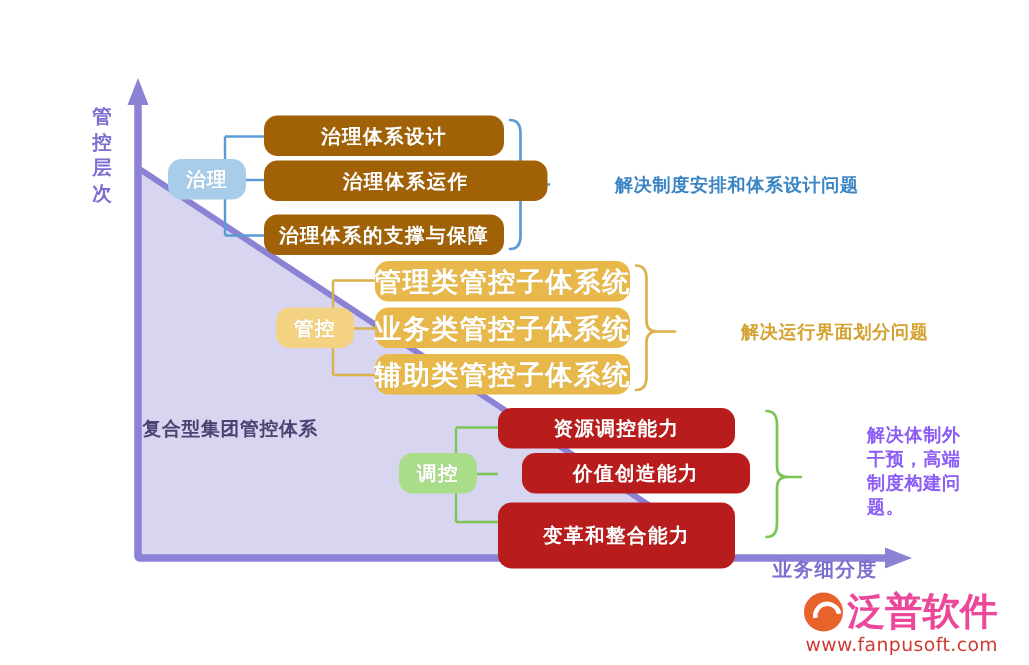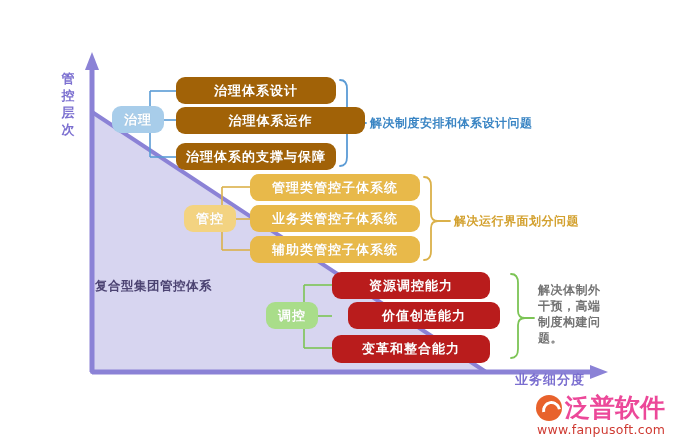--- a/index.html
+++ b/index.html
@@ -38,39 +38,40 @@
     white-space: nowrap;
     text-shadow: 0 0 1px rgba(0,0,0,0.10);
   }
 
   
   .n-blue      { background: #a16207; font-size: 13px; }
   .n-blue-pill { background: #a8cdea; font-size: 13px; }
 
   
   .n-gold      { background: #e5b council; }
-  .n-gold      { background: #e8b94a; font-size: 13px; }
+  .n-gold      { background: #e8b94a; font-size: 18px; }
   .n-gold-pill { background: #f3d381; font-size: 13px; }
 
   
   .n-green      { background: #b91c1c; font-size: 13px; }
   .n-green-pill { background: #a9dd8a; font-size: 13px; }
 
   
   .caption {
     position: absolute;
     font-weight: bold;
     font-size: 12px;
     line-height: 16px;
     letter-spacing: 0.5px;
     white-space: pre-line;
+    margin-left: 40px;
   }
   .cap-blue  { color: #3a85c4; }
   .cap-gold  { color: #d3a12f; }
-  .cap-green { color: #737373; font-family: Liberation Serif, serif; }
+  .cap-green { color: #8b5cf6; font-family: Liberation Serif, serif; }
 
   
   .axis-label {
     position: absolute;
     color: #7b6fd0;
     font-weight: bold;
     font-size: 13px;
     letter-spacing: 1px;
   }
   #y-axis-label {
@@ -220,21 +221,21 @@
   <div class="node n-gold" style="left:250px; top:174px; width:170px; height:27px;">管理类管控子体系统</div>
   <div class="node n-gold" style="left:250px; top:205px; width:170px; height:27px;">业务类管控子体系统</div>
   <div class="node n-gold" style="left:250px; top:236px; width:170px; height:27px;">辅助类管控子体系统</div>
 
   <div class="caption cap-gold" style="left:454px; top:213px;">解决运行界面划分问题</div>
 
   <div class="node n-green-pill" style="left:266px; top:302px; width:52px; height:27px;">调控</div>
 
   <div class="node n-green" style="left:332px; top:272px; width:158px; height:27px;">资源调控能力</div>
   <div class="node n-green" style="left:348px; top:302px; width:152px; height:27px;">价值创造能力</div>
-  <div class="node n-green" style="left:332px; top:335px; width:158px; height:28px;">变革和整合能力</div>
+  <div class="node n-green" style="left:332px; top:335px; width:158px; height:44px;">变革和整合能力</div>
 
   <div class="caption cap-green" style="left:538px; top:282px; width:80px;">解决体制外
 干预，高端
 制度构建问
 题。</div>
 
   <div id="watermark">
     <div id="logo-row">
       <div id="logo-mark"></div>
       <div id="logo-text">泛普软件</div>

